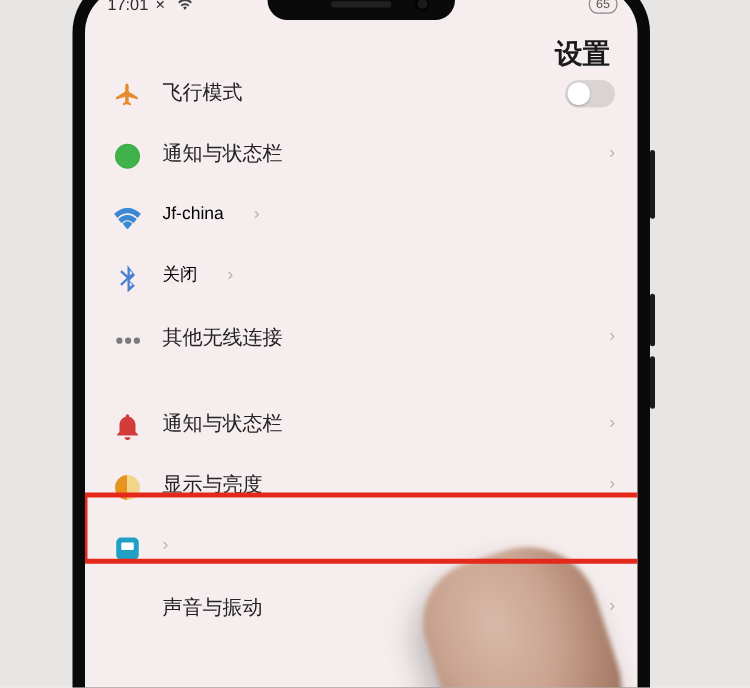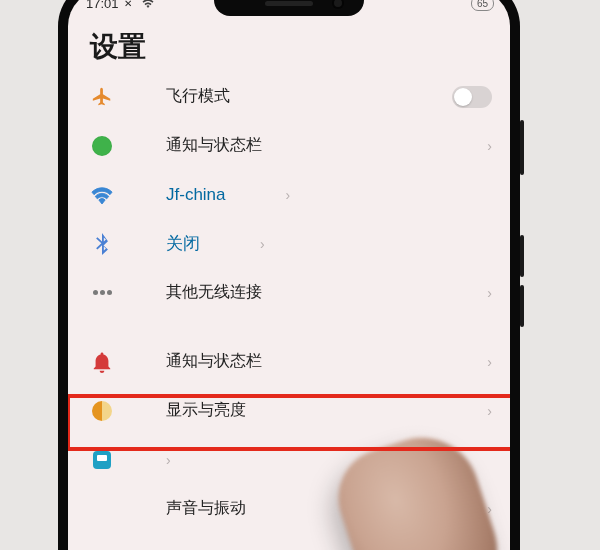--- a/index.html
+++ b/index.html
@@ -54,41 +54,40 @@
   .statusbar .sig { position:absolute; left:56px; top:8px; font-size:10px;}
   .statusbar .wifi-sb { position:absolute; left:74px; top:7px; }
   .statusbar .batt {
     position:absolute; right:16px; top:6px;
     font-size:10px; color:#555;
     border:1px solid #888; border-radius:7px;
     padding:0 5px; line-height:13px;
   }
   .title {
     padding: 10px 22px 6px;
-    font-size: 28px; font-weight: 600; color: #1a1a1a;
+    font-size: 22px; font-weight: 600; color: #1a1a1a; text-align: right;
   }
   .list { }
   .row {
-    display: flex; align-items: center;
+    display: flex; 
     height: 49px;
     padding: 0 18px 0 22px;
     position: relative;
-    gap: 36px;
   }
   .row .icon {
     width: 24px; height: 24px;
     flex: 0 0 24px;
     display: flex; align-items: center; justify-content: center;
     margin-right: 16px;
   }
   .row .label {
     flex: 1; font-size: 16px; color: #222;
   }
   .row .value {
-    font-size: 17px; color: #0369a1; margin-right: 24px;
+    font-size: 14px; color: #000000; margin-right: 24px;
   }
   .row .chev {
     color: #b8b0b0; font-size: 14px;
   }
   .toggle {
     width: 40px; height: 22px; background: #d9d3d3;
     border-radius: 11px; position: relative;
   }
   .toggle::after {
     content:""; position:absolute; left:2px; top:2px;

